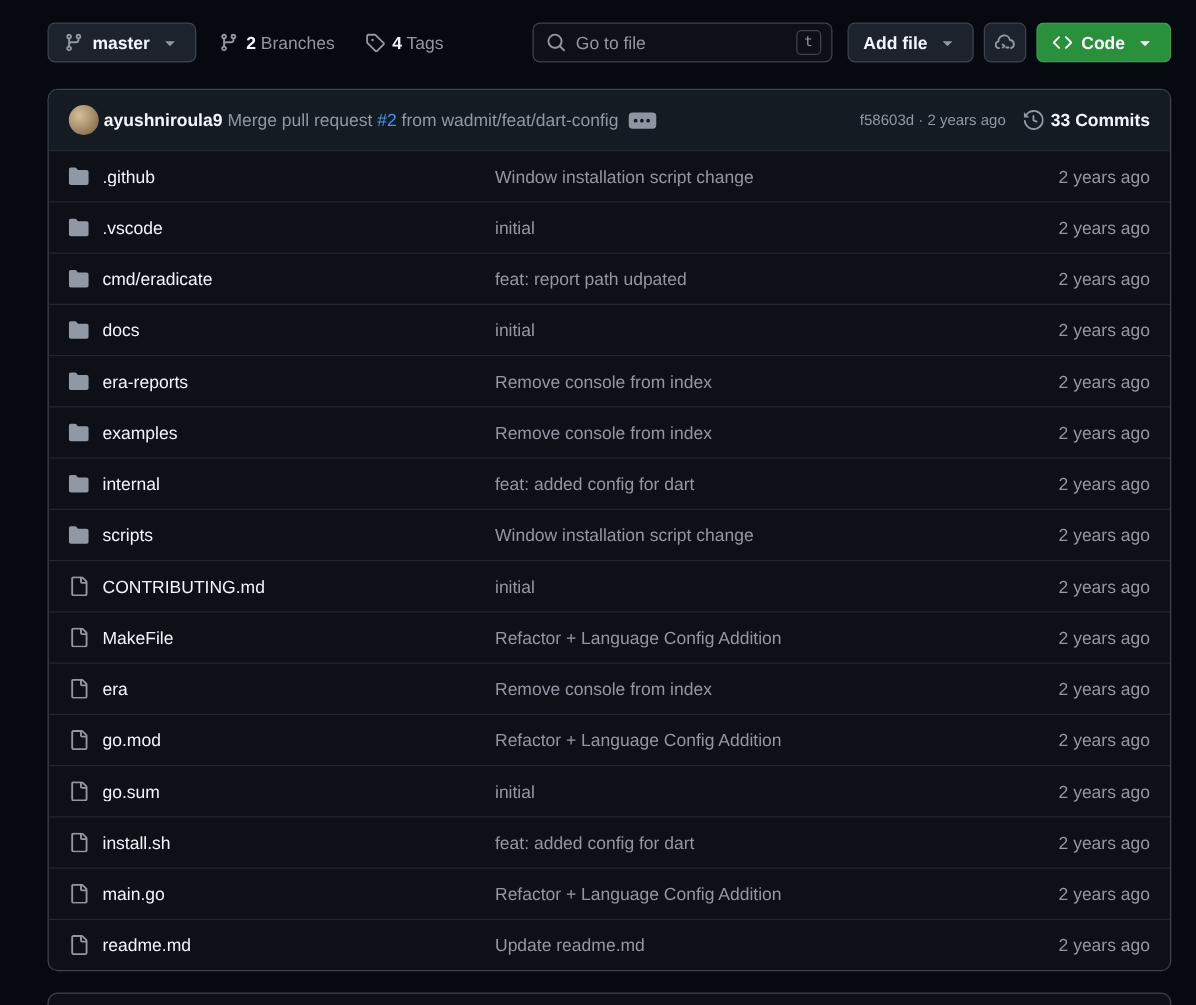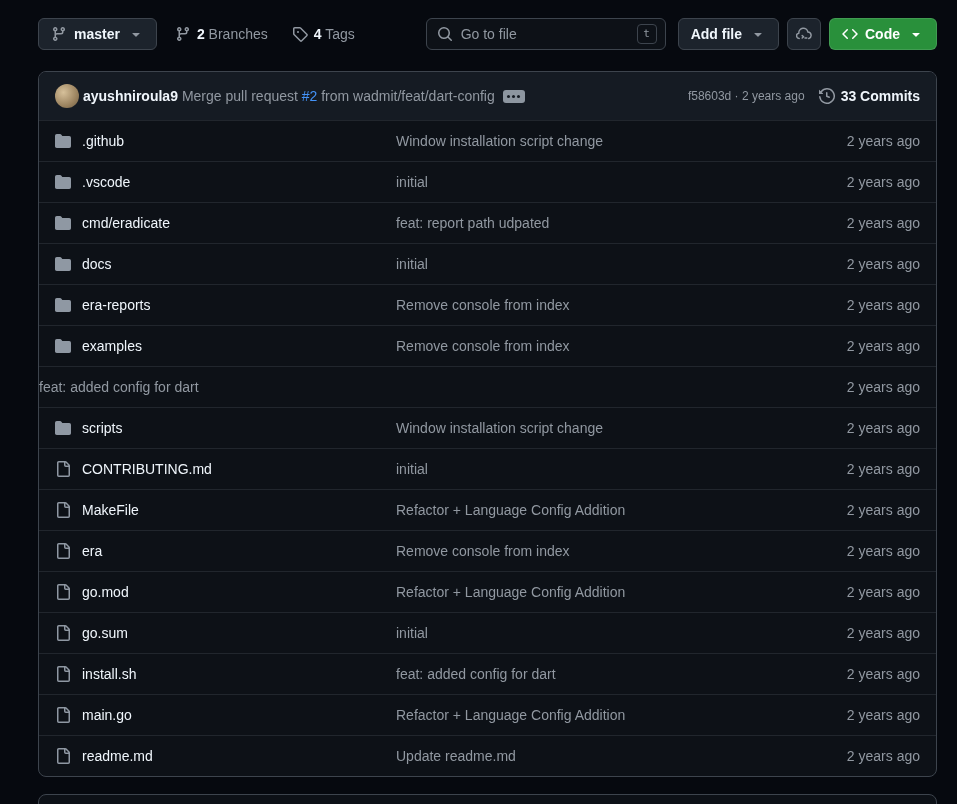--- a/index.html
+++ b/index.html
@@ -276,20 +276,27 @@
       <a class="name">examples</a>
     </div>
     <div class="cell-msg">
       <a class="msg">Remove console from index</a>
     </div>
     <div class="cell-age">
       <span class="age">2 years ago</span>
     </div>
   </div>
           <div class="file-row">
+    <div class="cell-name">
+      <svg class="ic-dir" width="16" height="16" viewBox="0 0 16 16" fill="#8f98a3">
+                <path d="M1.75 1A1.75 1.75 0 0 0 0 2.75v10.5C0 14.216.784 15 1.75 15h12.5A1.75 1.75 0 0 0 16 13.25v-8.5A1.75 1.75 0 0 0 14.25 3H7.5a.25.25 0 0 1-.2-.1l-.9-1.2C6.07 1.26 5.55 1 5 1H1.75Z"></path>
+              </svg>
+
+      <a class="name">internal</a>
+    </div>
     <div class="cell-msg">
       <a class="msg">feat: added config for dart</a>
     </div>
     <div class="cell-age">
       <span class="age">2 years ago</span>
     </div>
   </div>
           <div class="file-row">
     <div class="cell-name">
       <svg class="ic-dir" width="16" height="16" viewBox="0 0 16 16" fill="#8f98a3">

